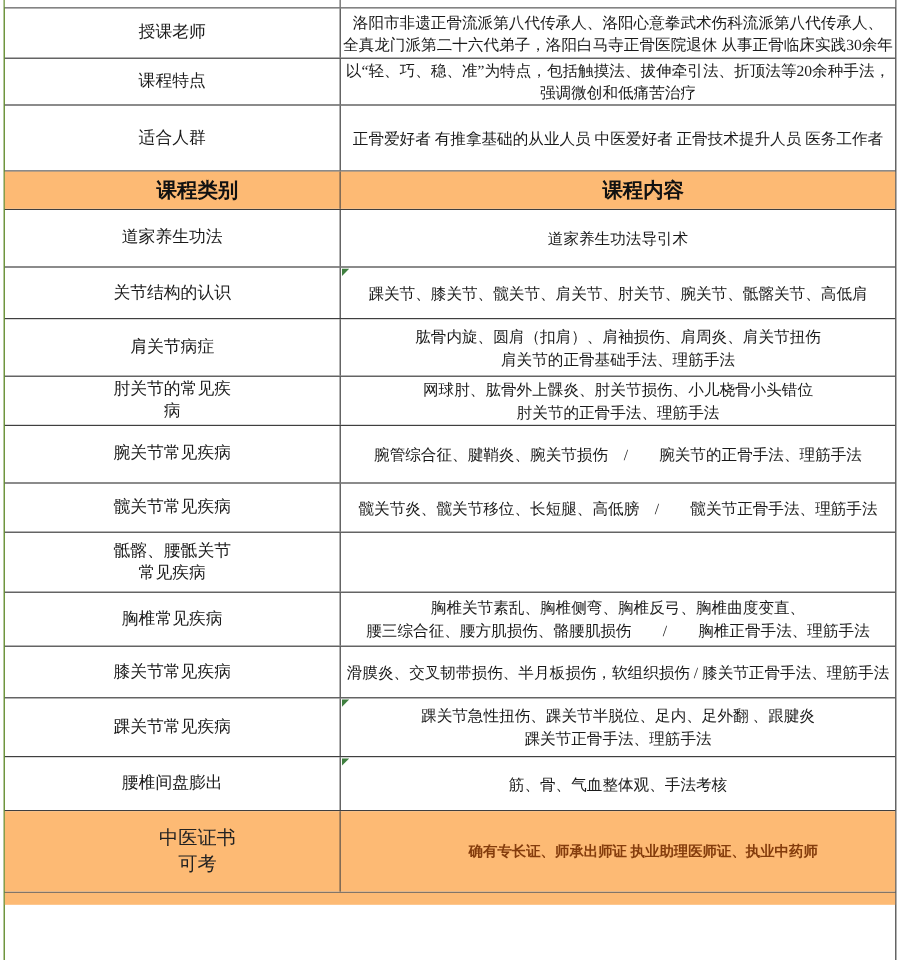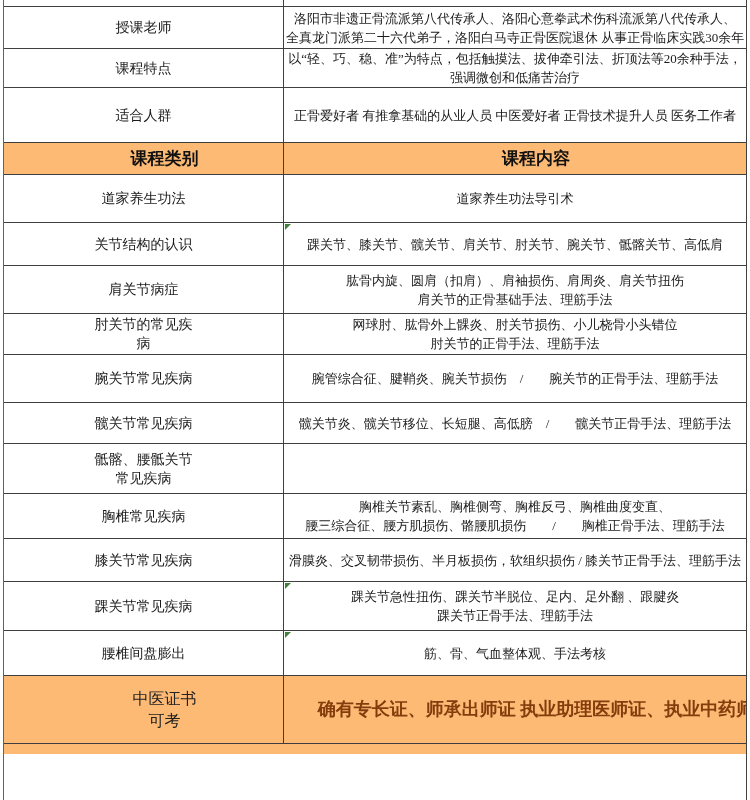--- a/index.html
+++ b/index.html
@@ -43,21 +43,21 @@
   .content-cell{
     flex:1;
     font-size:13px;
     line-height:19px;
   }
   .ln{white-space:nowrap;}
   .orange{background:#fdba74;padding-left:42px;}
   .hdr .cell{font-weight:bold;font-size:17px;color:#111;}
   .footer-row .label-cell{font-size:16px;line-height:22px;color:#222;}
   .footer-row .content-cell{
-    font-size:18px;line-height:27px;font-weight:bold;color:#843C0C;
+    font-size:12px;line-height:27px;font-weight:bold;color:#843C0C;
   }
   .sliver-top{height:7px;border-bottom:1px solid #3f3f3f;}
   .sliver-top .label-cell,.sliver-top .content-cell{background:#ffffff;}
   .sliver-bottom{height:10px;border-bottom:none;}
   .marker{
     position:absolute;top:1px;left:1px;
     width:0;height:0;
     border-top:6px solid #3F7F3F;
     border-right:6px solid transparent;
   }

